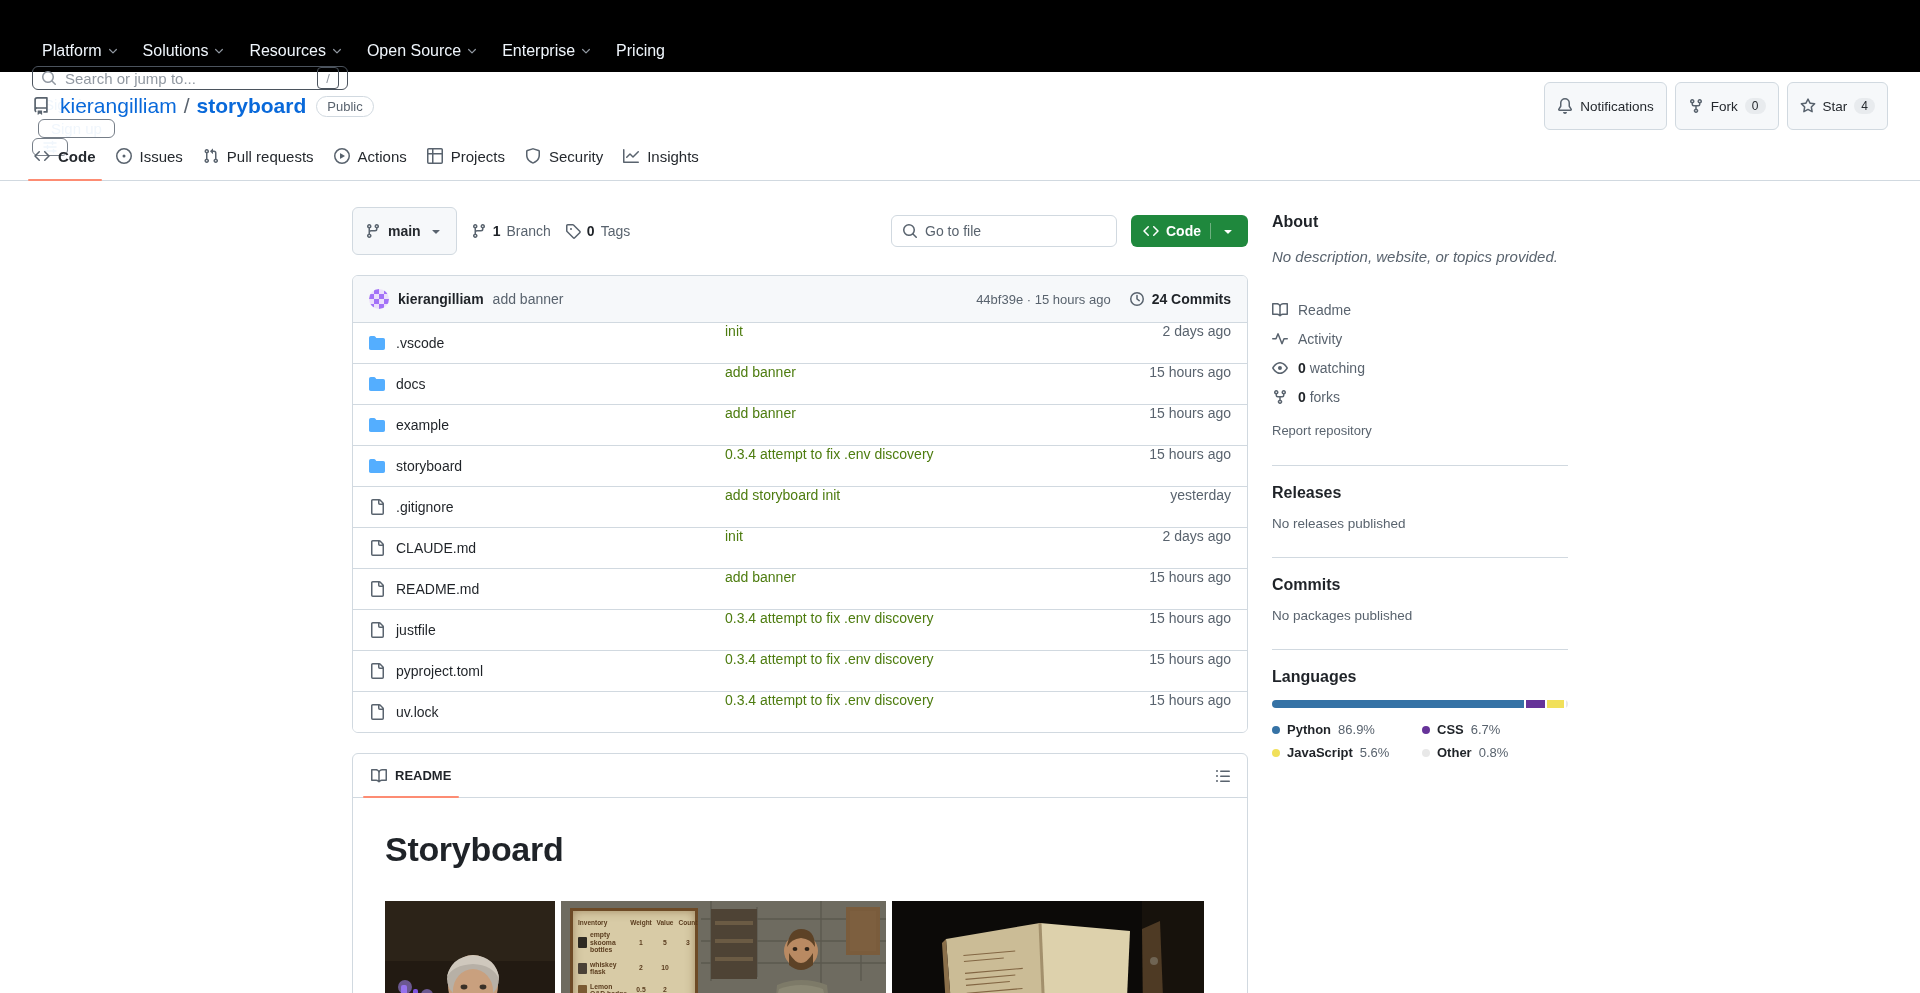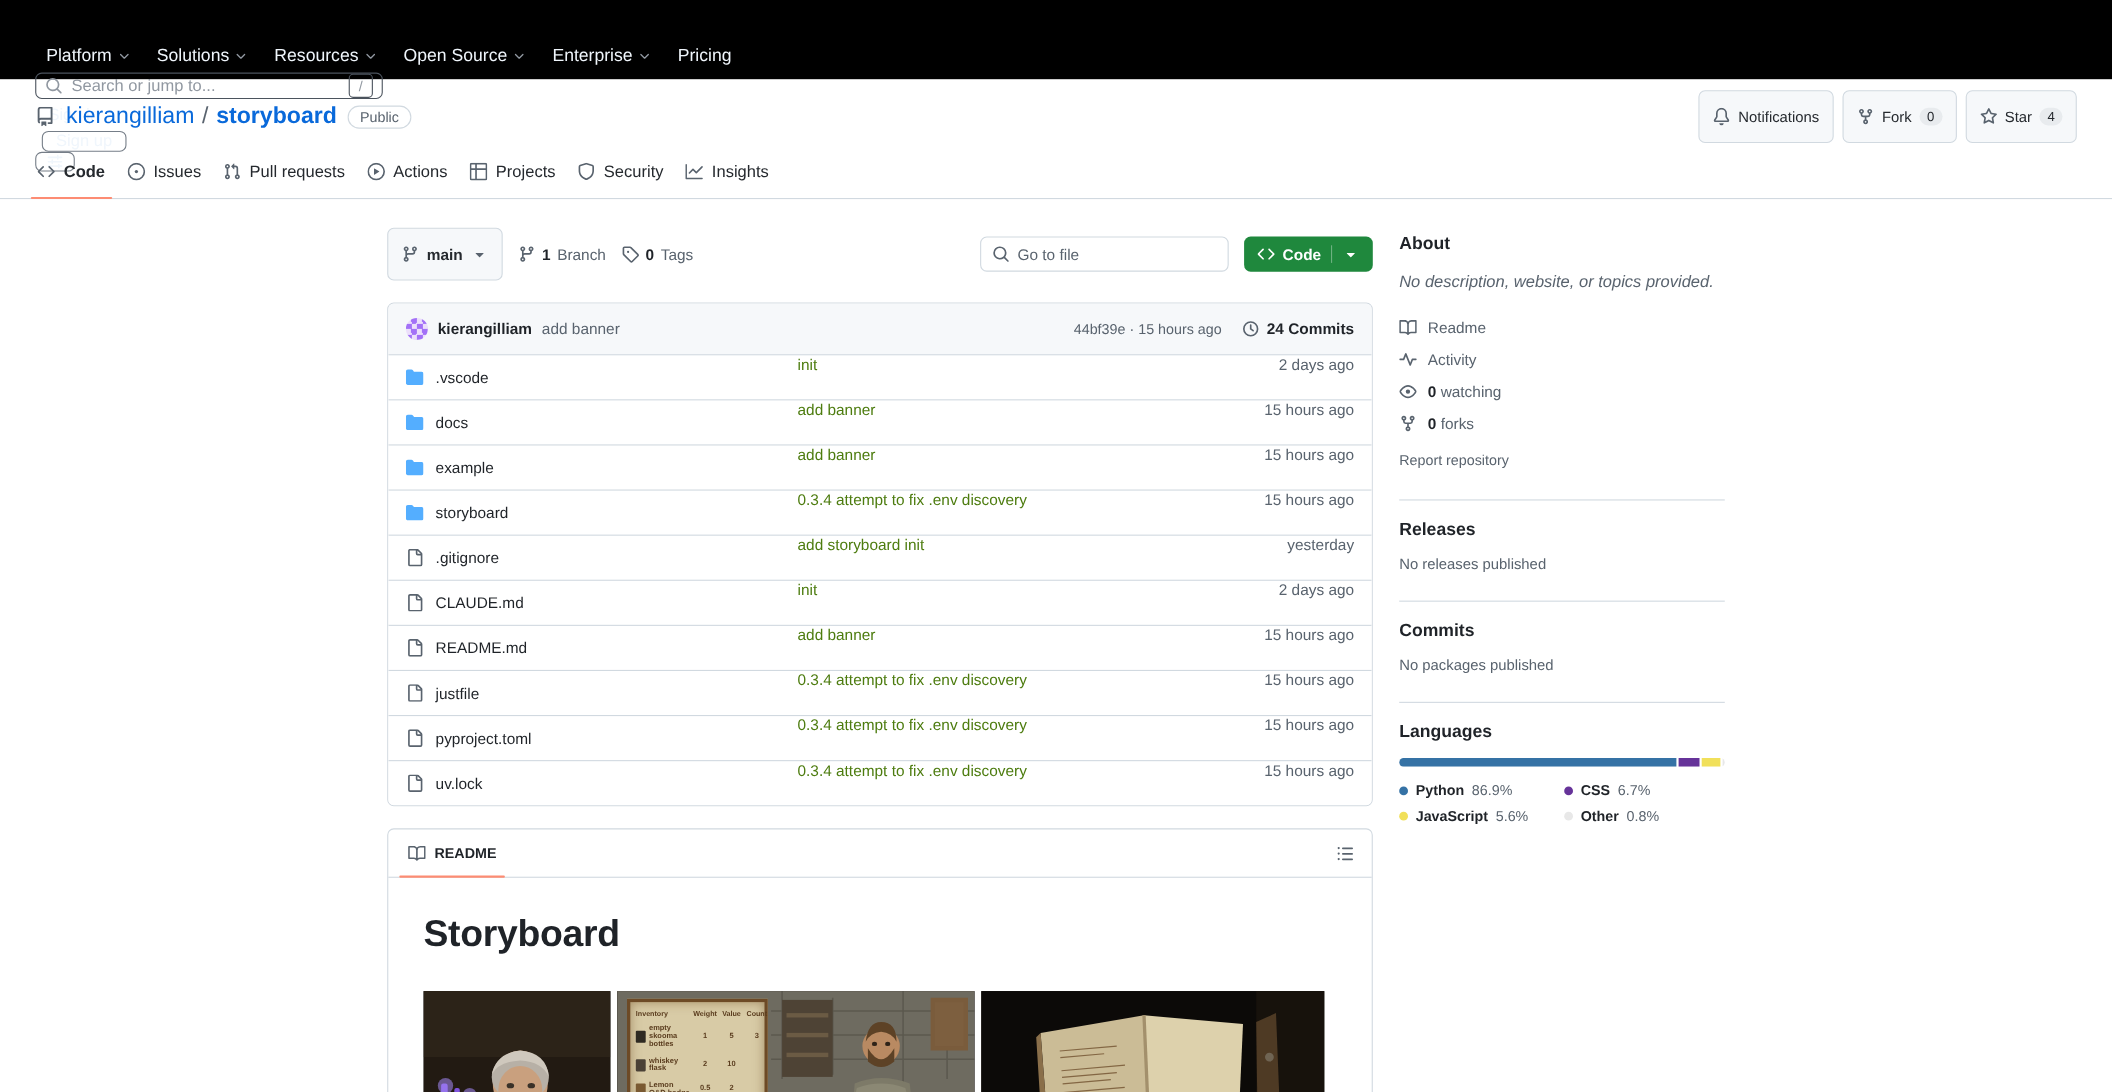--- a/index.html
+++ b/index.html
@@ -126,21 +126,21 @@
   .bt-row { display:grid; grid-template-columns:50px 26px 22px 24px; align-items:center;
     font-size:6.8px; line-height:7.5px; font-weight:600; margin-bottom:7px; text-align:center; }
   .bt-item { display:flex; align-items:center; gap:3px; text-align:left; }
   .bt-ico { width:9px; height:11px; flex:none; border-radius:1px; }
 
   
   .sb-section { padding:18px 0 26px; border-bottom:1px solid #d1d9e0; }
   .sb-section:first-child { padding-top:6px; }
   .sb-section:last-child { border-bottom:none; }
   .sb-title { font-size:16px; font-weight:700; margin-bottom:14px; }
-  .sb-desc { font-size:15px; font-style:italic; color:#59636e; line-height:24px; margin-bottom:14px; }
+  .sb-desc { font-size:15px; font-style:italic; color:#59636e; line-height:24px; margin-bottom:26px; }
   .sb-item { display:flex; align-items:center; gap:10px; height:29px; font-size:14px; color:#59636e; }
   .sb-item svg { color:#59636e; flex:none; }
   .sb-item b { color:#1f2328; }
   .sb-report { display:inline-block; margin-top:12px; font-size:13px; color:#59636e; }
   .sb-empty { font-size:13.5px; color:#59636e; }
   .lang-bar { display:flex; gap:2px; height:8px; border-radius:6px; overflow:hidden; margin-bottom:14px; }
   .lang-seg { height:8px; }
   .lang-legend { display:grid; grid-template-columns:150px 146px; row-gap:8px; }
   .lang-item { display:flex; align-items:center; gap:7px; font-size:13px; }
   .lang-dot { width:8px; height:8px; border-radius:50%; flex:none; }

